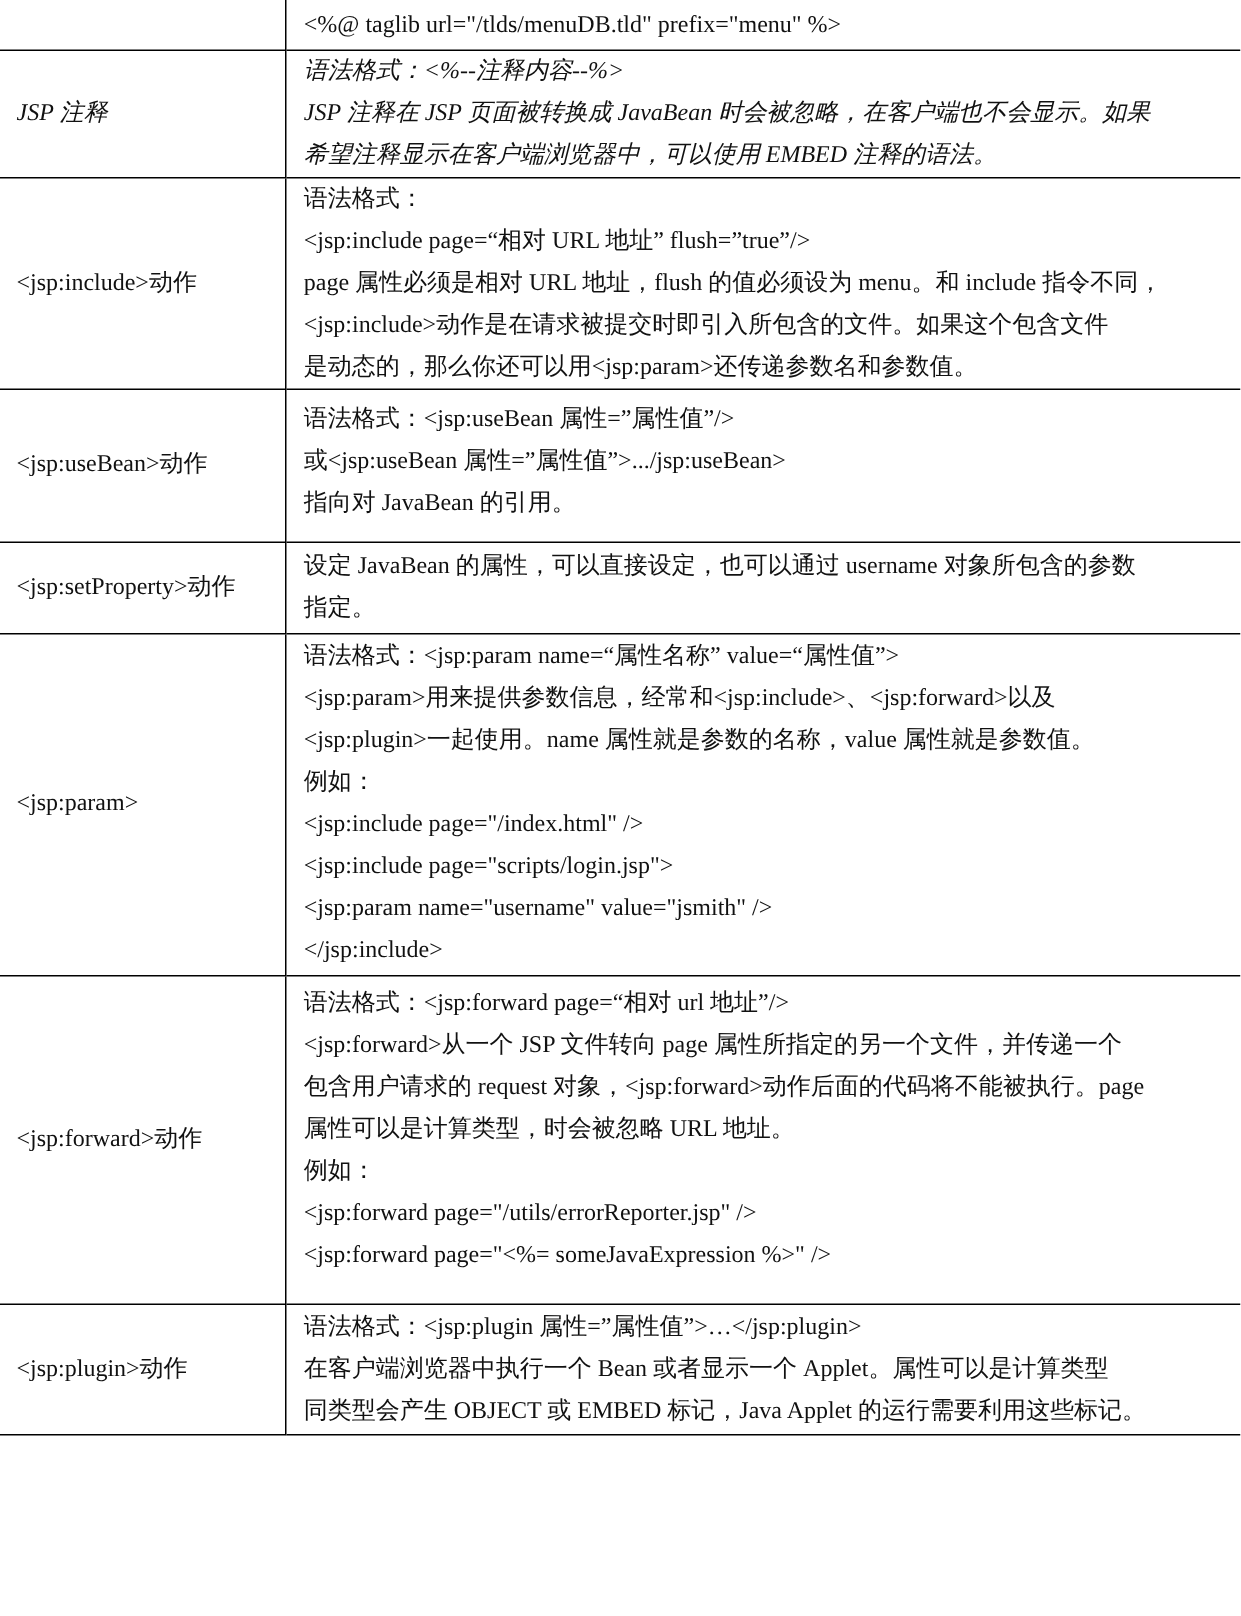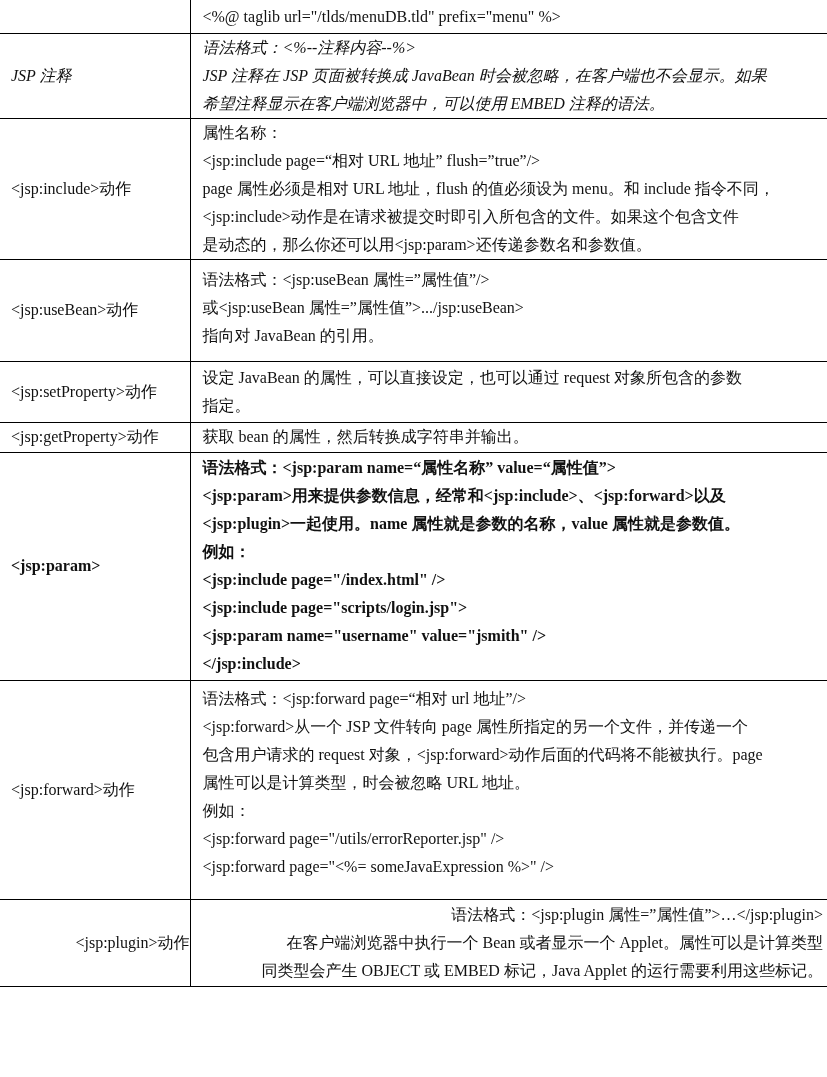--- a/index.html
+++ b/index.html
@@ -52,24 +52,24 @@
       display: block;
       white-space: nowrap;
     }
     .row-0 td { height: 33px; }
     .row-1 td { height: 84px; font-style: italic; }
     .row-2 td { height: 141px; }
     .row-3 td { height: 102px; }
     .row-3 td.desc { vertical-align: top; padding-top: 6px !important; }
     .row-4 td { height: 61px; }
     .row-5 td { height: 30px; }
-    .row-6 td { height: 228px; font-weight: bold; }
+    .row-6 td { height: 228px; }
     .row-7 td { height: 219px; }
     .row-7 td.desc { vertical-align: top; padding-top: 4px !important; }
-    .row-8 td { height: 87px; text-align: right; }
+    .row-8 td { height: 87px; }
     .row-0 td.desc { vertical-align: bottom; padding-bottom: 2px !important; }
   </style>
 </head>
 <body>
 
 <div class="page">
   <table class="doc-table">
     <tbody>
       <tr class="row-0">
         <td class="term"></td>
@@ -81,46 +81,40 @@
         <td class="term">JSP 注释</td>
         <td class="desc">
           <span class="line">语法格式：&lt;%--注释内容--%&gt;</span>
           <span class="line">JSP 注释在 JSP 页面被转换成 JavaBean 时会被忽略，在客户端也不会显示。如果</span>
           <span class="line">希望注释显示在客户端浏览器中，可以使用 EMBED 注释的语法。</span>
         </td>
       </tr>
       <tr class="row-2">
         <td class="term">&lt;jsp:include&gt;动作</td>
         <td class="desc">
-          <span class="line">属性名称：</span>
+          <span class="line">语法格式：</span>
           <span class="line">&lt;jsp:include page=“相对 URL 地址” flush=”true”/&gt;</span>
           <span class="line">page 属性必须是相对 URL 地址，flush 的值必须设为 menu。和 include 指令不同，</span>
           <span class="line">&lt;jsp:include&gt;动作是在请求被提交时即引入所包含的文件。如果这个包含文件</span>
           <span class="line">是动态的，那么你还可以用&lt;jsp:param&gt;还传递参数名和参数值。</span>
         </td>
       </tr>
       <tr class="row-3">
         <td class="term">&lt;jsp:useBean&gt;动作</td>
         <td class="desc">
           <span class="line">语法格式：&lt;jsp:useBean  属性=”属性值”/&gt;</span>
           <span class="line">或&lt;jsp:useBean  属性=”属性值”&gt;.../jsp:useBean&gt;</span>
           <span class="line">指向对 JavaBean 的引用。</span>
         </td>
       </tr>
       <tr class="row-4">
         <td class="term">&lt;jsp:setProperty&gt;动作</td>
         <td class="desc">
-          <span class="line">设定 JavaBean 的属性，可以直接设定，也可以通过 request 对象所包含的参数</span>
+          <span class="line">设定 JavaBean 的属性，可以直接设定，也可以通过 username 对象所包含的参数</span>
           <span class="line">指定。</span>
-        </td>
-      </tr>
-      <tr class="row-5">
-        <td class="term">&lt;jsp:getProperty&gt;动作</td>
-        <td class="desc">
-          <span class="line">获取 bean 的属性，然后转换成字符串并输出。</span>
         </td>
       </tr>
       <tr class="row-6">
         <td class="term">&lt;jsp:param&gt;</td>
         <td class="desc">
           <span class="line">语法格式：&lt;jsp:param name=“属性名称” value=“属性值”&gt;</span>
           <span class="line">&lt;jsp:param&gt;用来提供参数信息，经常和&lt;jsp:include&gt;、&lt;jsp:forward&gt;以及</span>
           <span class="line">&lt;jsp:plugin&gt;一起使用。name 属性就是参数的名称，value 属性就是参数值。</span>
           <span class="line">例如：</span>
           <span class="line">&lt;jsp:include page="/index.html" /&gt;</span>

